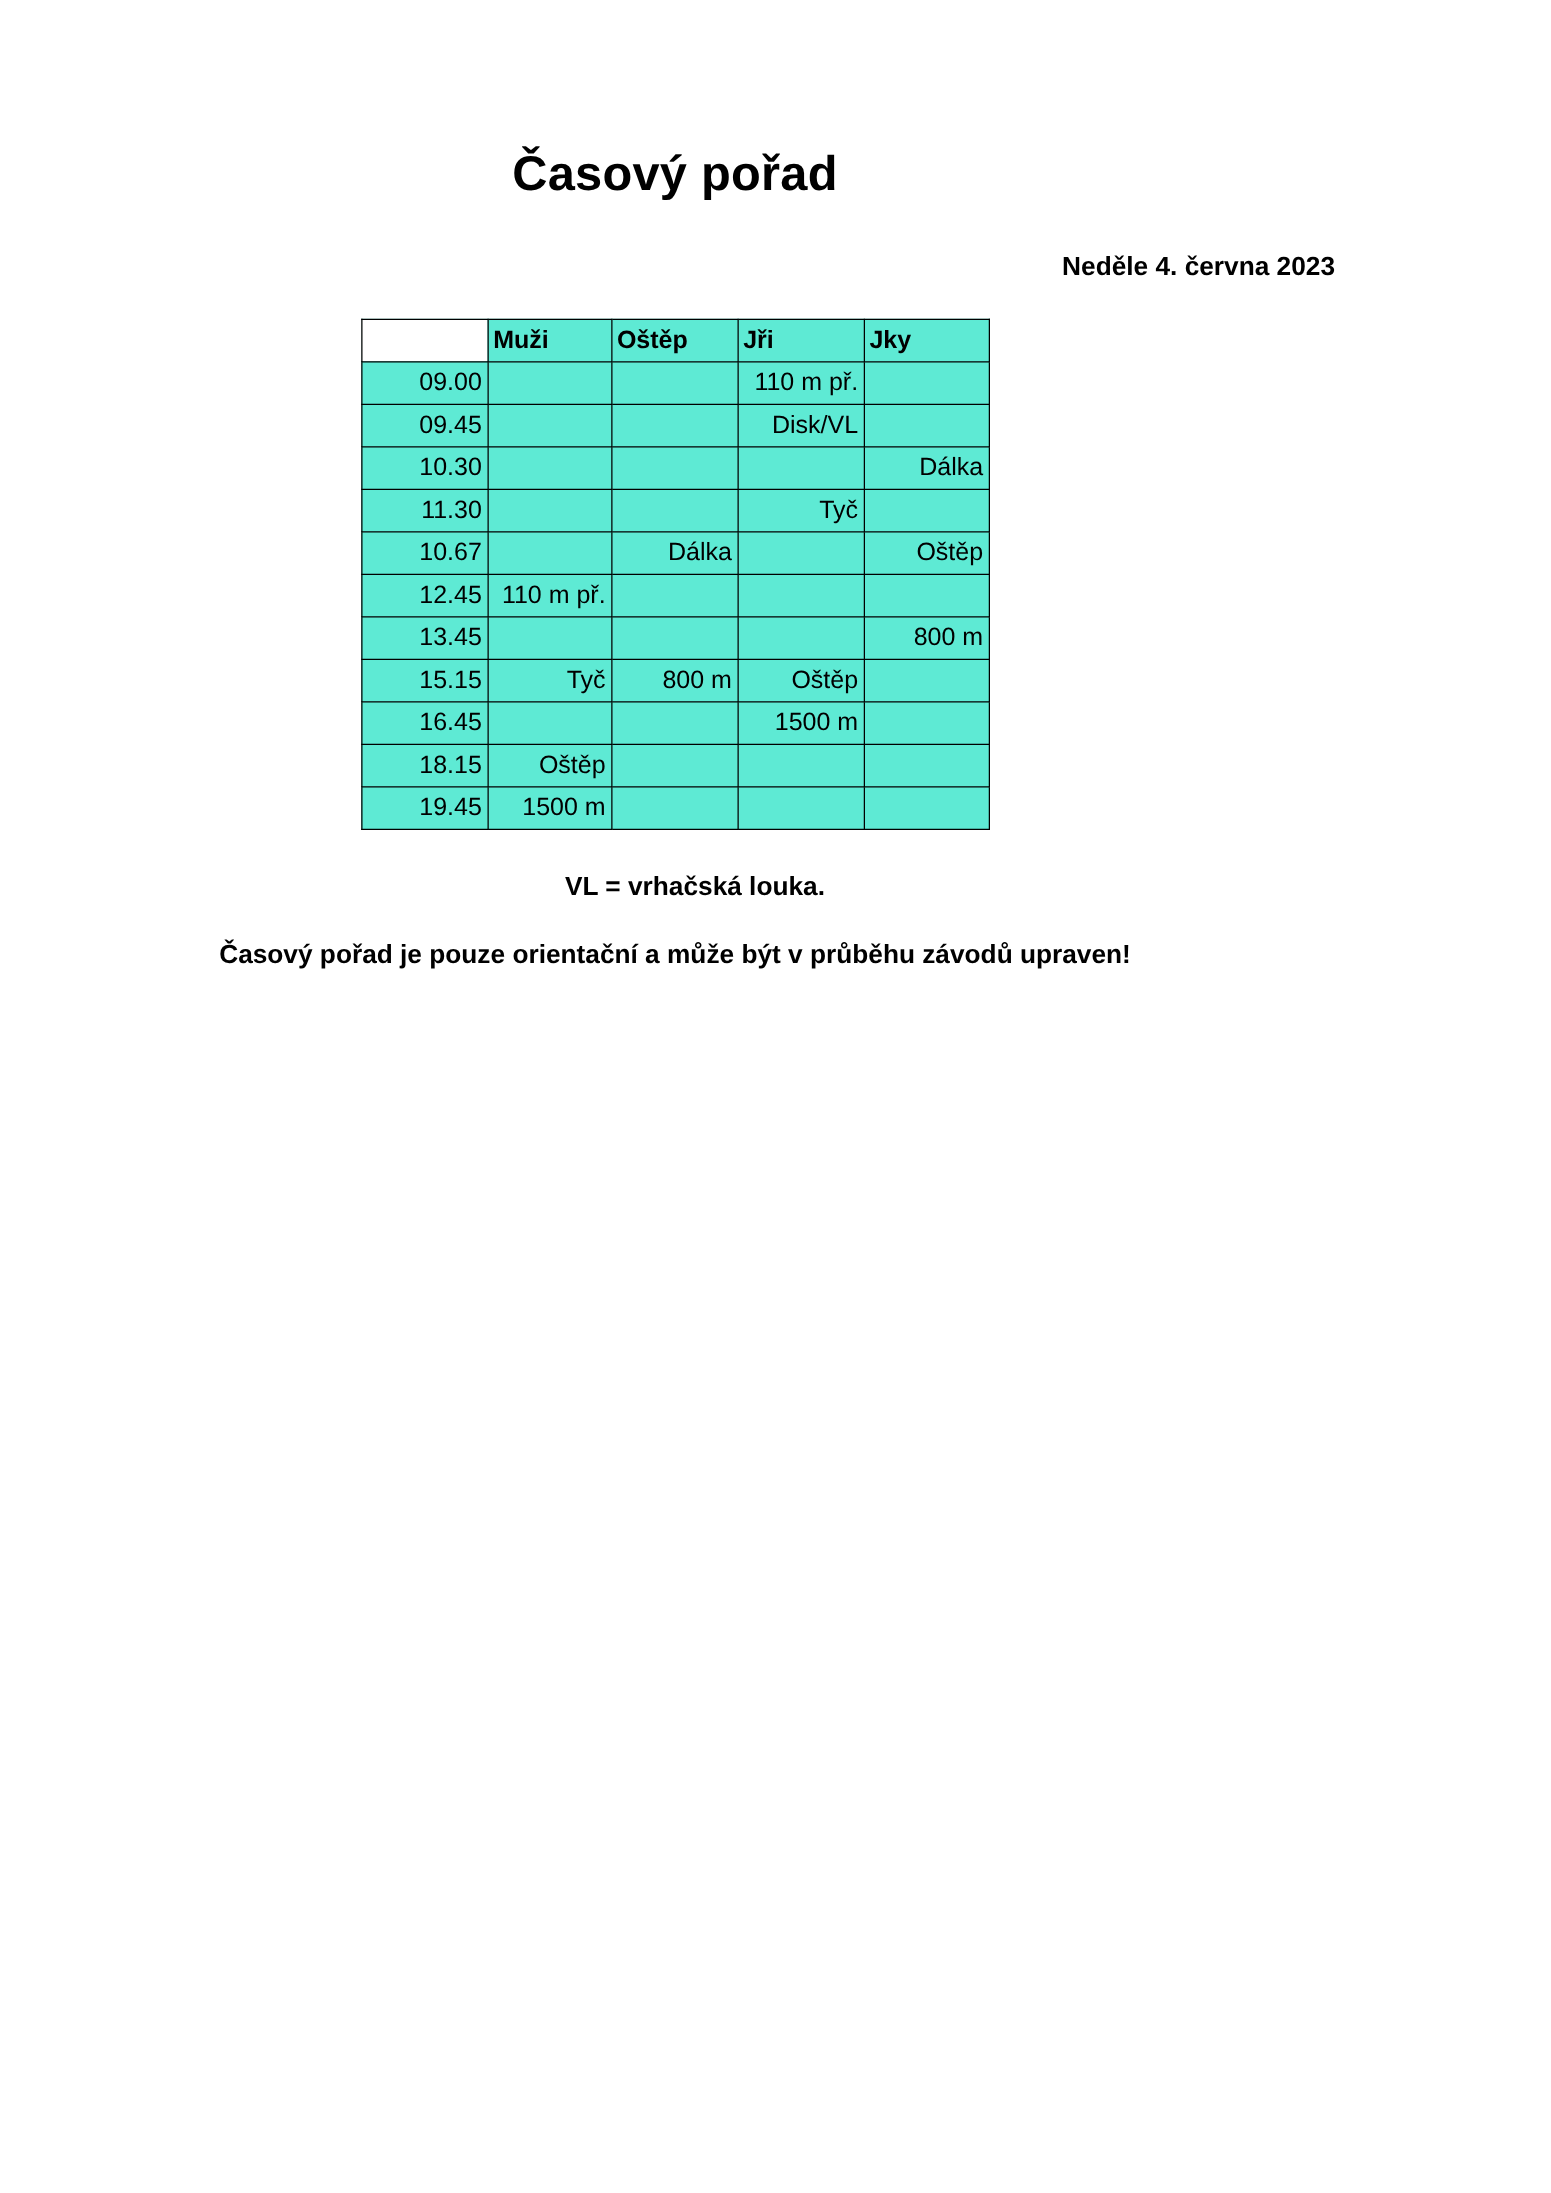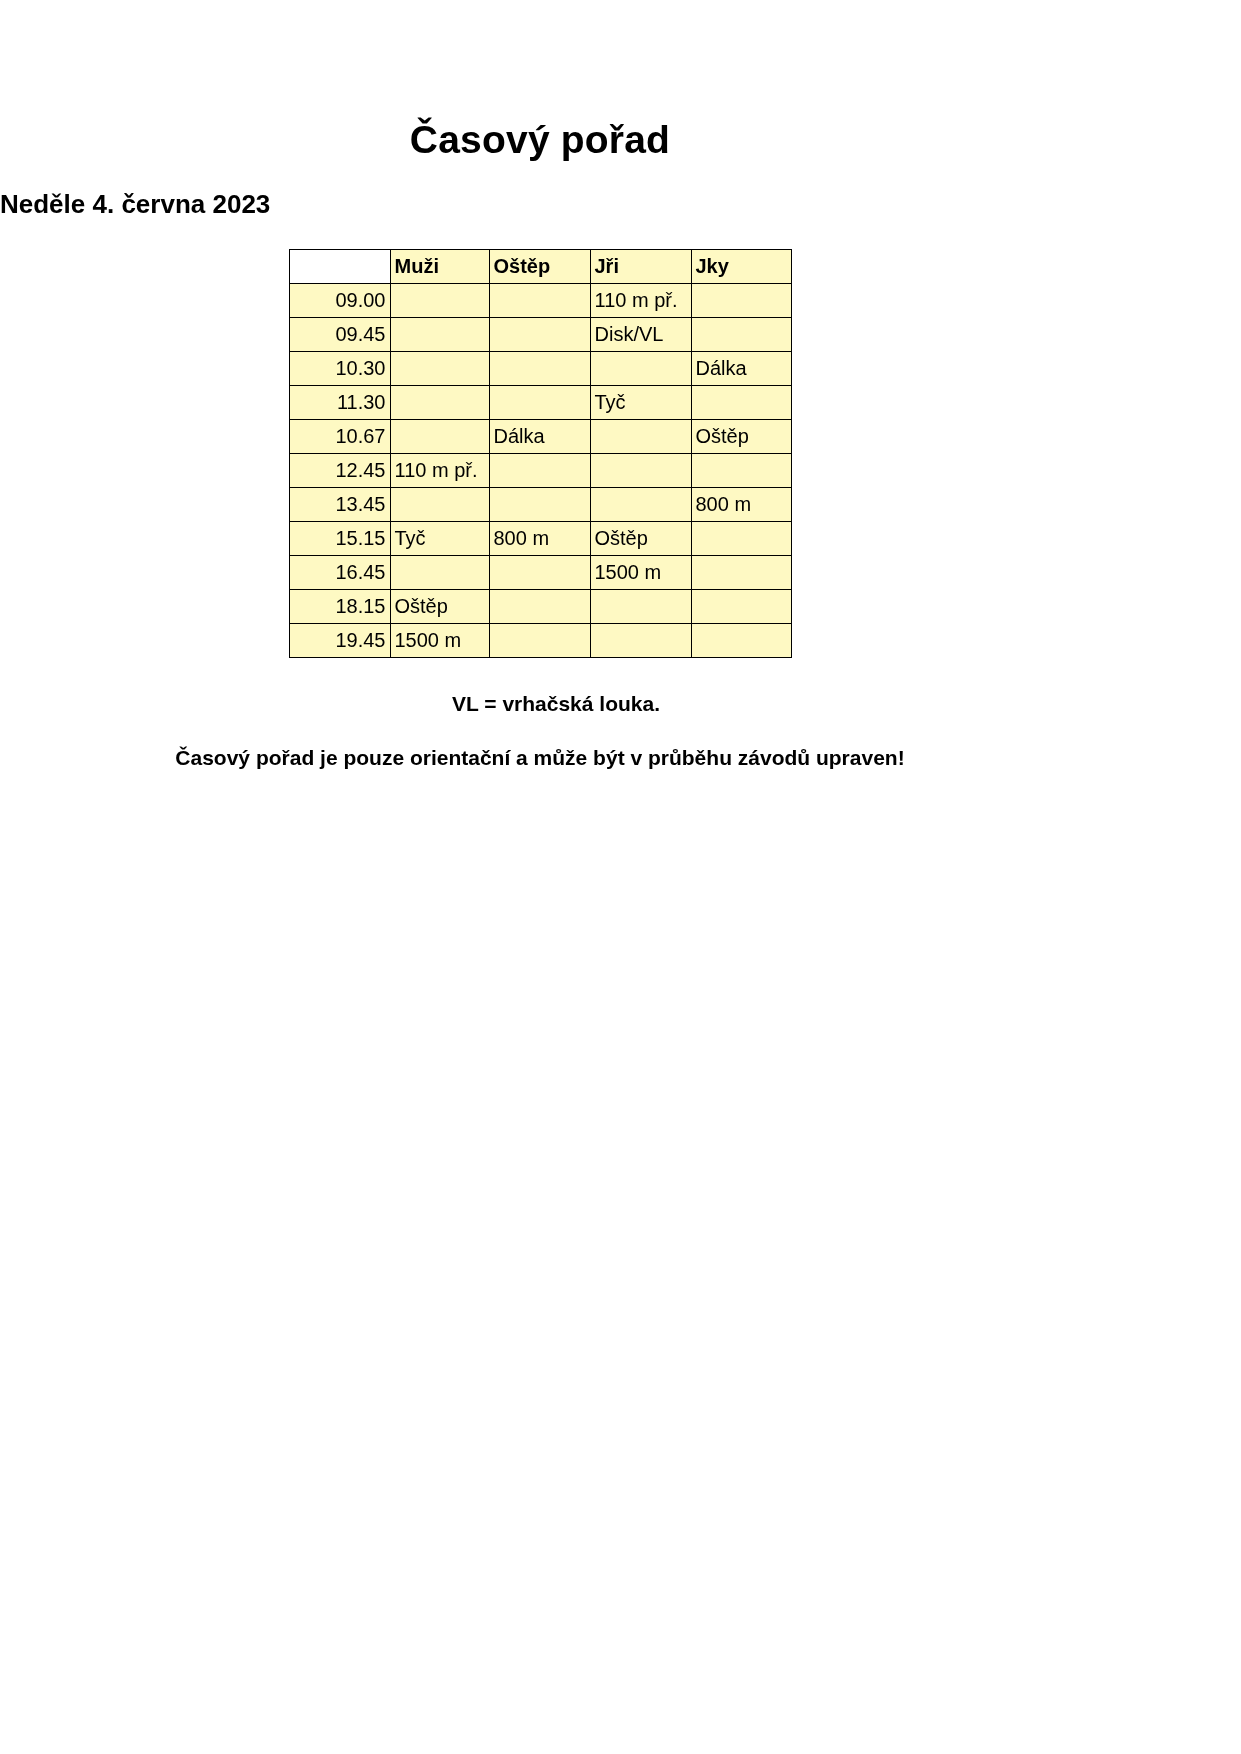--- a/index.html
+++ b/index.html
@@ -28,39 +28,39 @@
   .doc-title {
     margin: 0;
     padding-top: 118px;
     text-align: center;
     font-size: 39px;
     font-weight: bold;
     letter-spacing: 0.2px;
     line-height: 1.15;
   }
   .doc-subtitle {
-    margin: 0;
+    margin: 12px;
     padding-top: 27px;
-    text-align: left;
-    font-size: 26px;
+    text-align: right;
+    font-size: 21px;
     font-weight: bold;
     line-height: 1.15;
   }
 
   
   .table-wrap {
     margin-top: 29px;
     display: flex;
     justify-content: center;
   }
   table.schedule {
     border-collapse: collapse;
     table-layout: fixed;
     font-size: 20px;
-    background: #fef9c3;
+    background: #5eead4;
   }
   table.schedule,
   table.schedule th,
   table.schedule td {
     border: 1.6px solid #000000;
   }
   table.schedule th,
   table.schedule td {
     height: 34px;
     padding: 0 4px;
@@ -77,21 +77,21 @@
   .col-muzi  { width: 99px; }
   .col-zeny  { width: 101px; }
   .col-jri   { width: 101px; }
   .col-jky   { width: 100px; }
 
   td.time-cell {
     text-align: right;
     padding-right: 24px;
   }
   td.event-cell {
-    text-align: left;
+    text-align: right;
     padding-left: 5px;
   }
   th.corner-cell { background: #ffffff; }
   th.head-label  { padding-left: 5px; }
 
   
   .note {
     text-align: center;
     font-weight: bold;
     line-height: 1.2;

